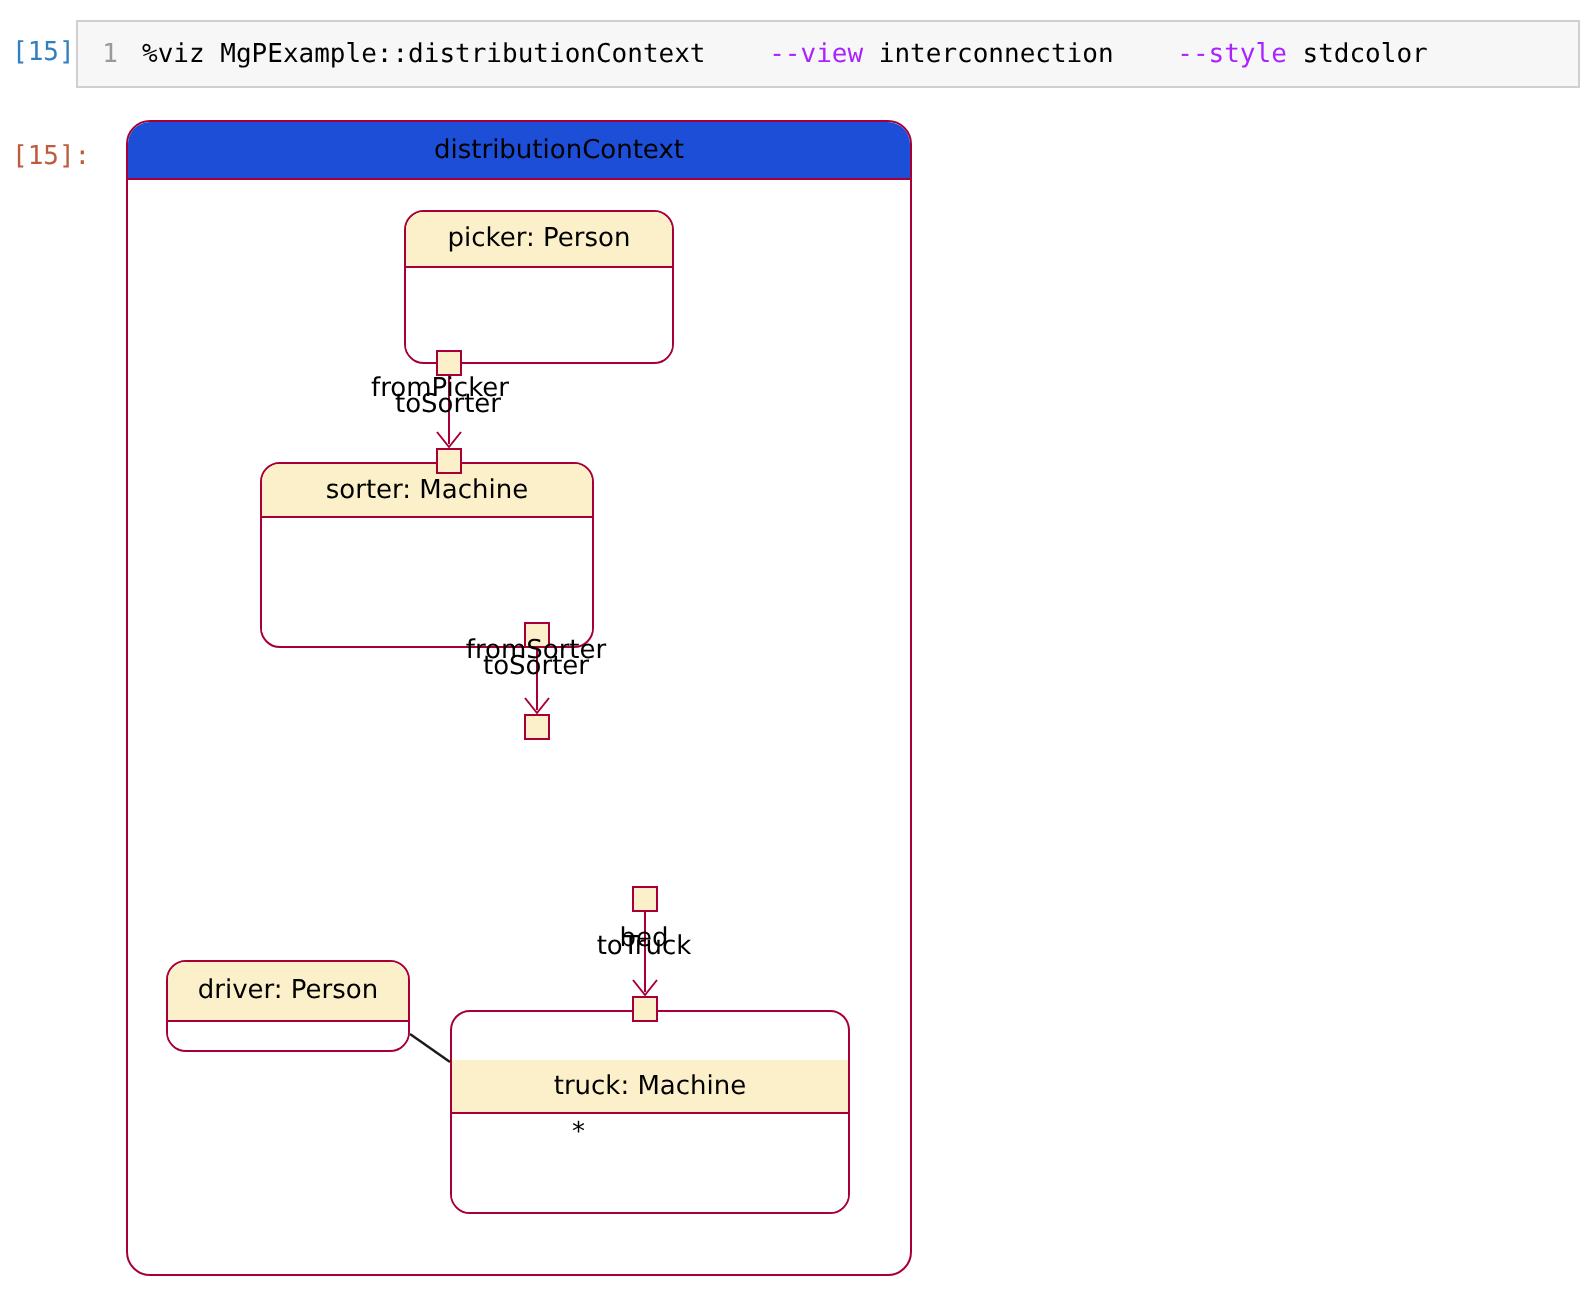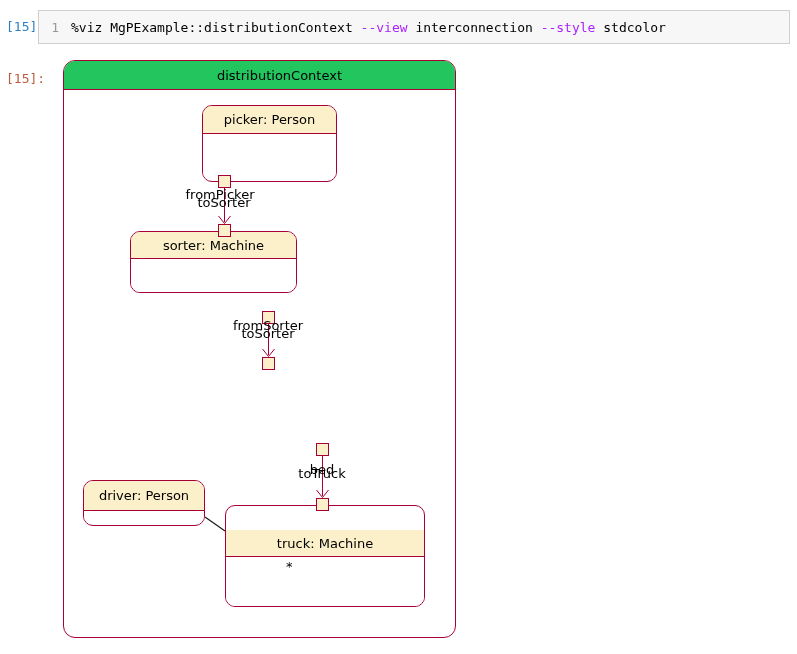--- a/index.html
+++ b/index.html
@@ -11,26 +11,26 @@
   .prompt { position:absolute; font-family:"DejaVu Sans Mono","Liberation Mono",monospace; font-size:13px; }
   .in-prompt  { left:6px; top:19px; color:#307FC1; }
   .out-prompt { left:6px; top:71px; color:#BF5B3D; }
 
   .code-box { position:absolute; left:38px; top:10px; width:752px; height:34px;
               background:#f7f7f7; border:1px solid #cfcfcf;
               display:flex; align-items:center;
               font-family:"DejaVu Sans Mono","Liberation Mono",monospace; font-size:13px; color:#000; }
   .line-number { width:20px; text-align:right; color:#999; margin-right:12px; padding-left:4px; }
   .code-line span { white-space:pre; }
-  .tok-flag { color:#AA22FF; }
+  .tok-flag { color:#AA22FF;margin-left:24px; }
 
   
   .diagram { position:absolute; left:63px; top:60px; width:393px; height:578px; font-size:13px; color:#000; }
   .container-box { position:absolute; inset:0; border:1.5px solid #A80036; border-radius:12px; background:#fff; overflow:hidden; }
-  .container-title { height:29px; background:#22c55e; border-bottom:1.5px solid #A80036;
+  .container-title { height:29px; background:#1d4ed8; border-bottom:1.5px solid #A80036;
                      display:flex; align-items:center; justify-content:center;padding-left:40px; }
 
   .node { position:absolute; border:1.5px solid #A80036; border-radius:10px; background:#fff; overflow:hidden; z-index:1; }
   .node-header { background:#FBF0C9; border-bottom:1.5px solid #A80036;
                  display:flex; align-items:center; justify-content:center; }
   .node-body { position:relative; background:#fff; }
   .multiplicity { position:absolute; left:60px; top:2px; font-size:13px; }
 
   .port { position:absolute; width:13px; height:13px; background:#FBF0C9; border:1.5px solid #A80036; z-index:3; }
   .conn-label { position:absolute; width:90px; text-align:center; font-size:13px; line-height:13px; z-index:4; }
@@ -63,21 +63,21 @@
       <path d="M259.5 396 L259.5 436" stroke="#A80036" stroke-width="1" fill="none"></path>
       <path d="M253.5 430 L259.5 437.5 L265.5 430" stroke="#A80036" stroke-width="1" fill="none"></path>
       <path d="M142 457 L162 471" stroke="#1a1a1a" stroke-width="1.2" fill="none"></path>
     </svg>
 
     <div class="node" style="left:139px; top:45px; width:135px; height:77px;">
       <div class="node-header" style="height:28px;">picker: Person</div>
       <div class="node-body" style="height:46px;"></div>
     </div>
 
-    <div class="node" style="left:67px; top:171px; width:167px; height:62px;">
+    <div class="node" style="left:67px; top:171px; width:167px; height:93px;">
       <div class="node-header" style="height:27px;">sorter: Machine</div>
       <div class="node-body" style="height:57px;"></div>
     </div>
 
 
     <div class="node" style="left:162px; top:445px; width:200px; height:102px;">
       <div class="node-header" style="height:27px;margin-top:24px;">truck: Machine</div>
       <div class="node-body" style="height:72px;">
         <span class="multiplicity">*</span>
       </div>

